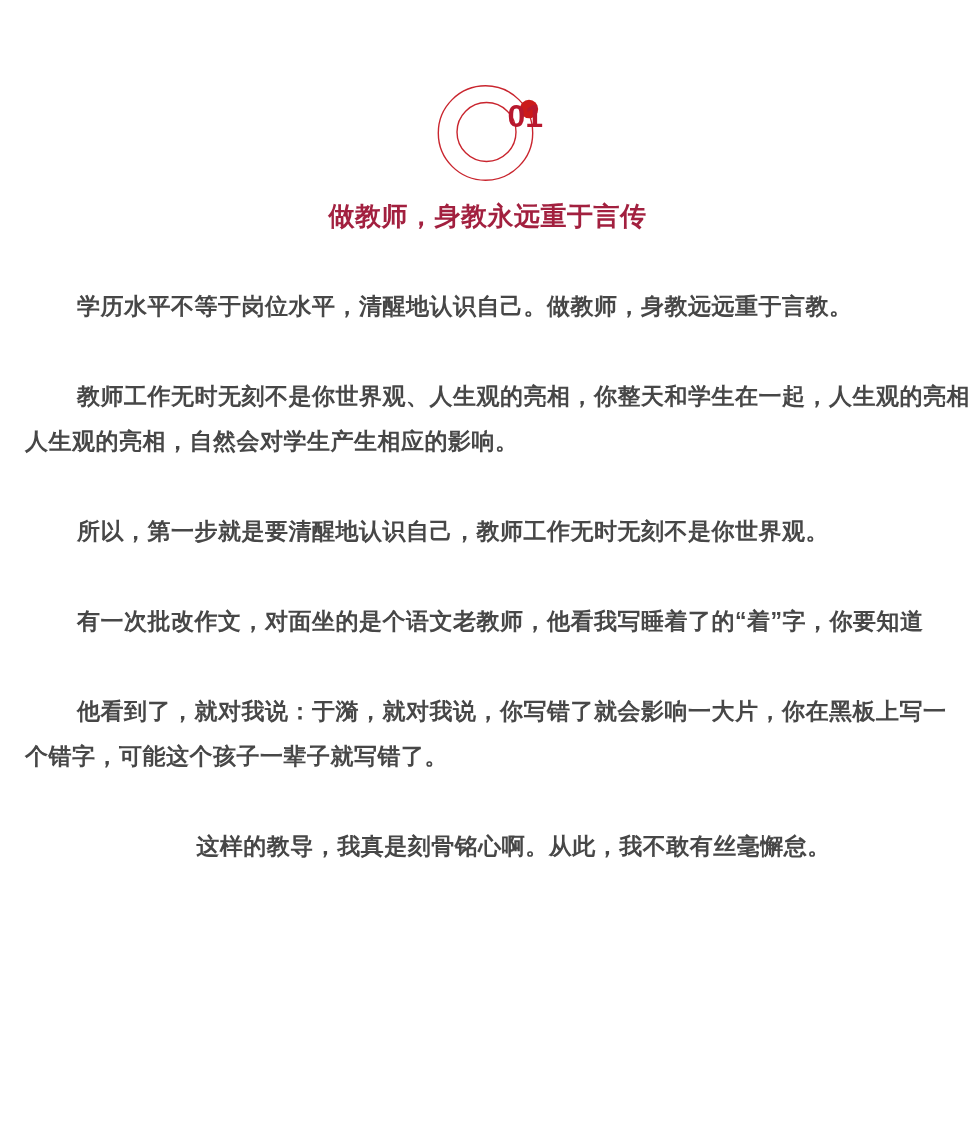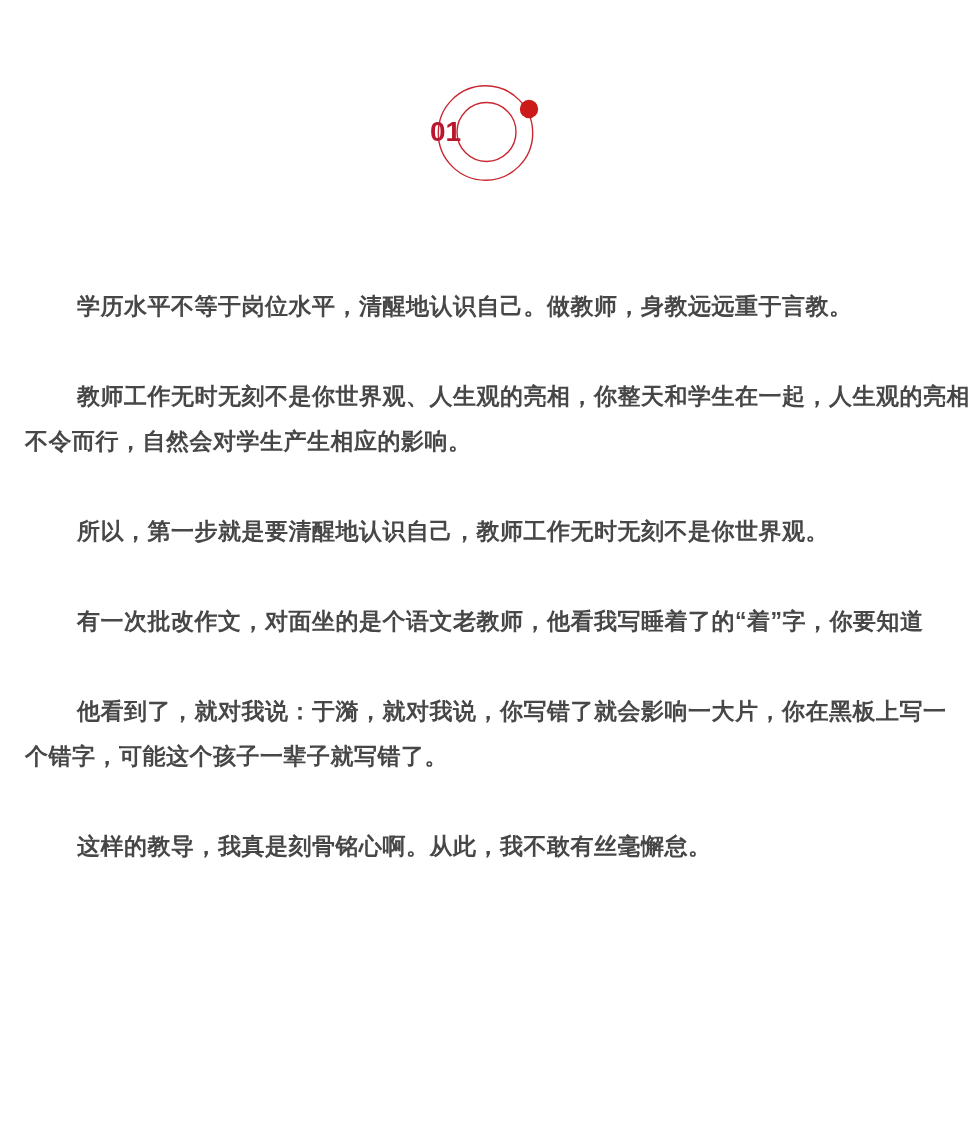--- a/index.html
+++ b/index.html
@@ -25,26 +25,26 @@
     height: 120px;
   }
   .ornament svg {
     position: absolute;
     left: 0;
     top: 0;
   }
   .chapter-number {
     position: absolute;
     left: 0;
-    top: 40px;
+    top: 24px;
     width: 113px;
     height: 34px;
     line-height: 34px;
-    text-align: left;
-    font-size: 28px;
+    text-align: right;
+    font-size: 32px;
     font-weight: bold;
     color: #b8182e;
     letter-spacing: 0px;
   }
 
   
   .section-title {
     position: absolute;
     left: 0;
     top: 202px;
@@ -89,45 +89,46 @@
 
   <div class="ornament">
     <svg width="120" height="120" viewBox="0 0 120 120">
       <circle cx="55.5" cy="58" r="47.2" fill="none" stroke="#c9252e" stroke-width="1.4"></circle>
       <circle cx="56.5" cy="57" r="29.5" fill="none" stroke="#c9252e" stroke-width="1.4"></circle>
       <circle cx="99" cy="34" r="9.2" fill="#cb1a1a" stroke="none"></circle>
     </svg>
     <div class="chapter-number">01</div>
   </div>
 
+  <h1 class="section-title">做教师，身教永远重于言传</h1>
 
   <div class="article">
 
     <p>
       <span class="pline first" style="display: block;">学历水平不等于岗位水平，清醒地认识自己。做教师，身教远远重于言教。</span>
     </p>
 
 
 
     <p>
       <span class="pline first" style="display: block;">教师工作无时无刻不是你世界观、人生观的亮相，你整天和学生在一起，人生观的亮相</span>
-      <span class="pline" style="display: block;">不令而行，自然会对学生产生相应的影响。</span>
+      <span class="pline" style="display: block;">人生观的亮相，自然会对学生产生相应的影响。</span>
     </p>
 
     <p>
       <span class="pline first" style="display: block;">所以，第一步就是要清醒地认识自己，教师工作无时无刻不是你世界观。</span>
     </p>
 
     <p>
       <span class="pline first" style="display: block;">有一次批改作文，对面坐的是个语文老教师，他看我写睡着了的“着”字，你要知道</span>
     </p>
 
     <p>
       <span class="pline first" style="display: block;">他看到了，就对我说：于漪，就对我说，你写错了就会影响一大片，你在黑板上写一</span>
       <span class="pline" style="display: block;">个错字，可能这个孩子一辈子就写错了。</span>
     </p>
 
     <p>
-      <span class="pline first" style="display: block;">这样的教导，我真是刻骨铭心啊。从此，我不敢有丝毫懈怠。</span>
+      <span class="pline first" style="display: block; text-align: center;">这样的教导，我真是刻骨铭心啊。从此，我不敢有丝毫懈怠。</span>
     </p>
 
   </div>
 </div>
 
 </body></html>

